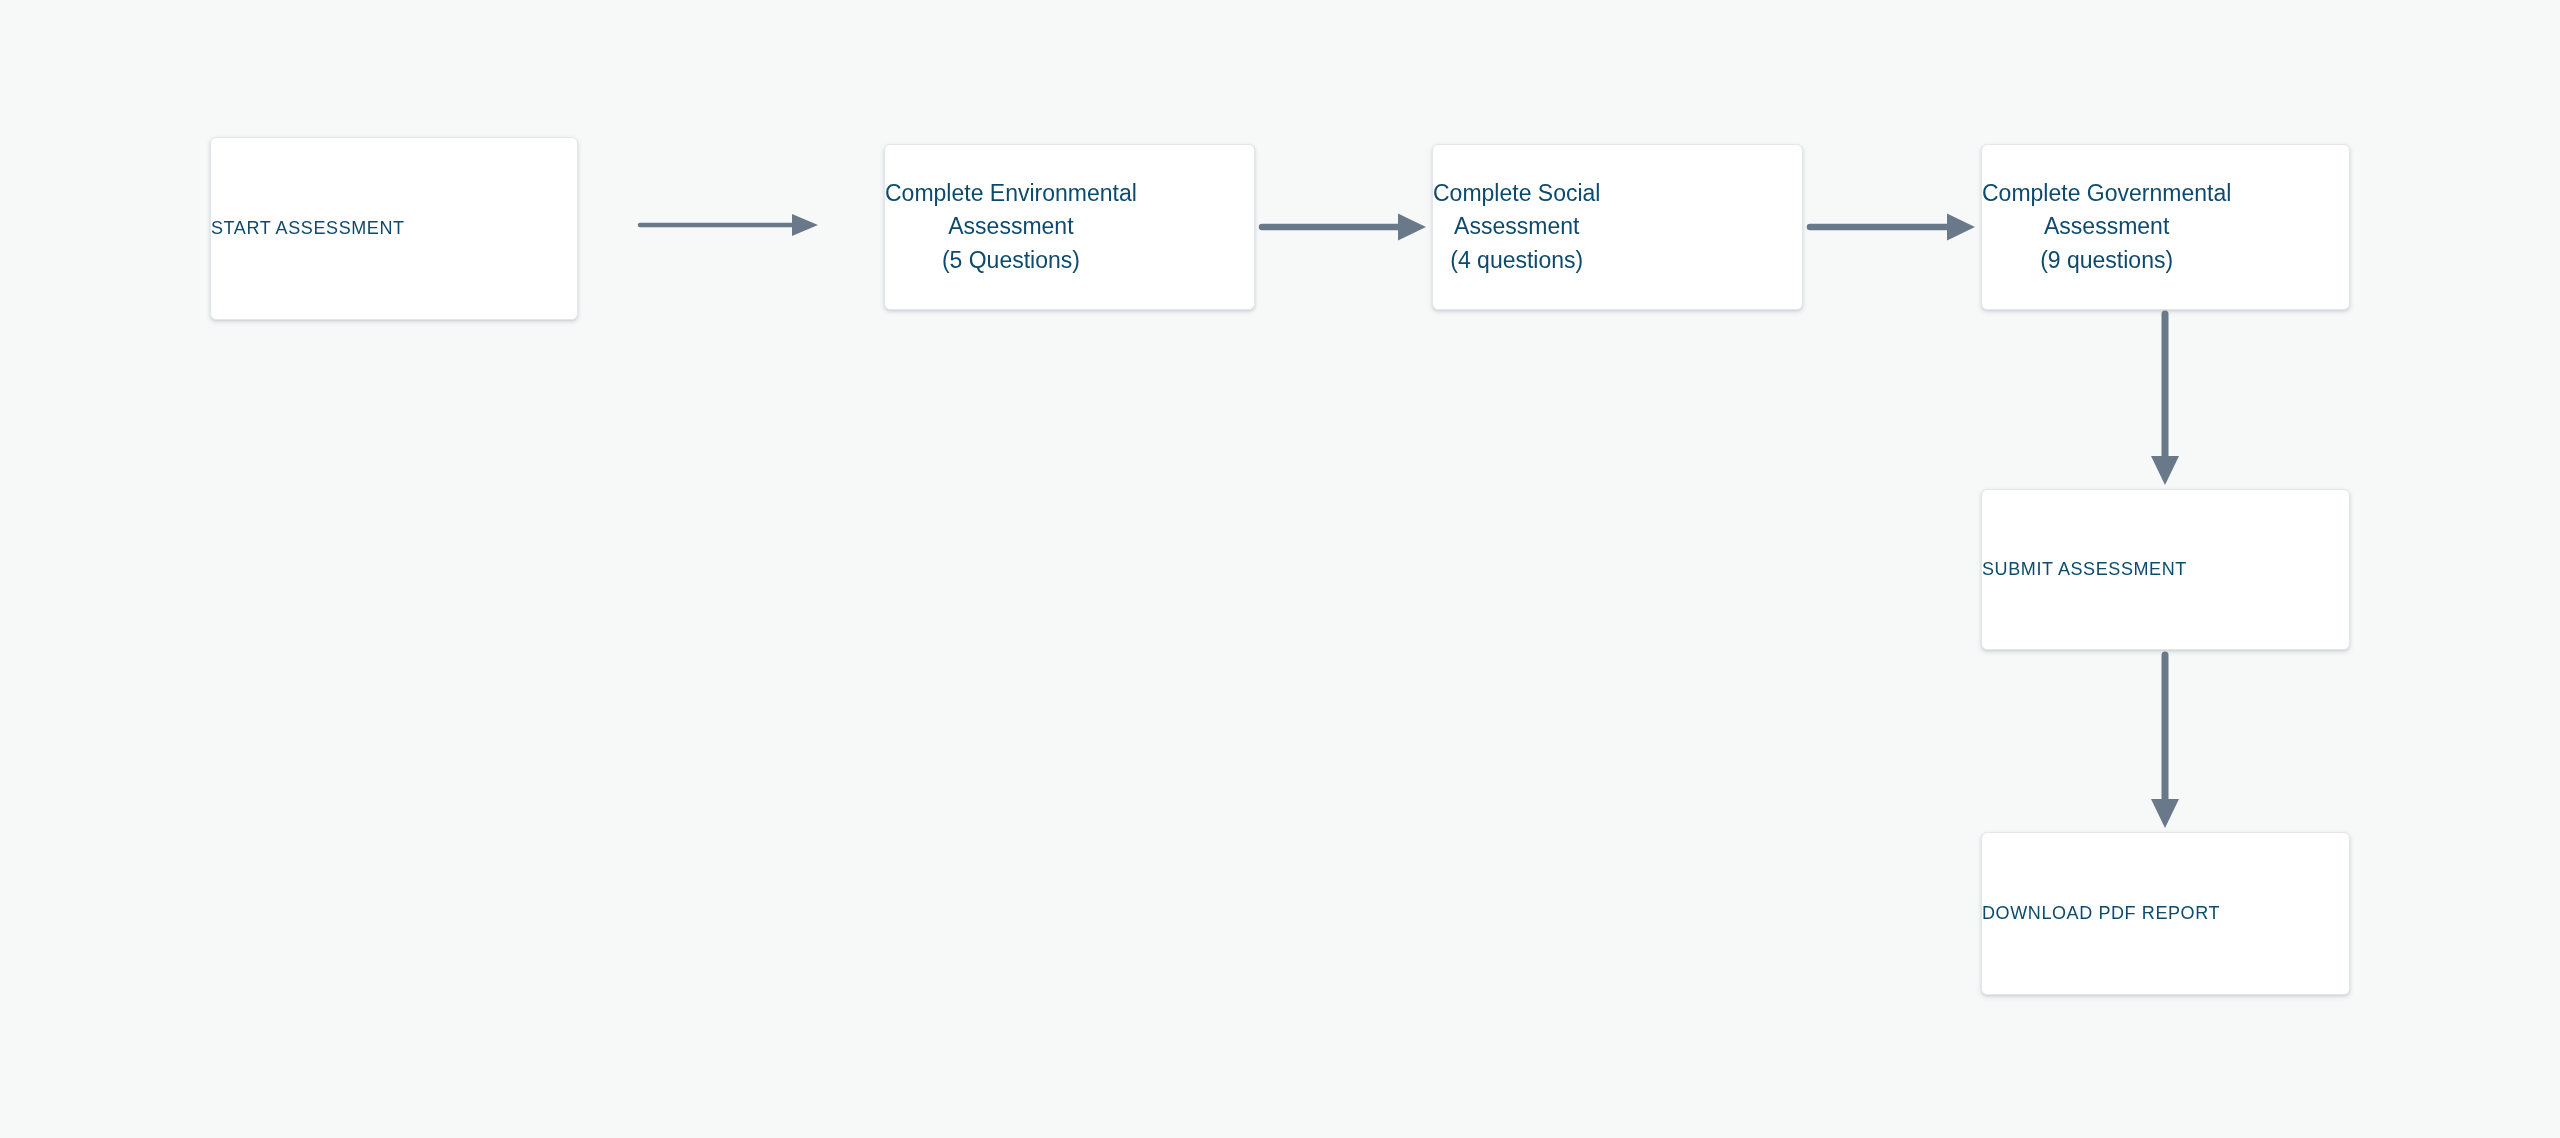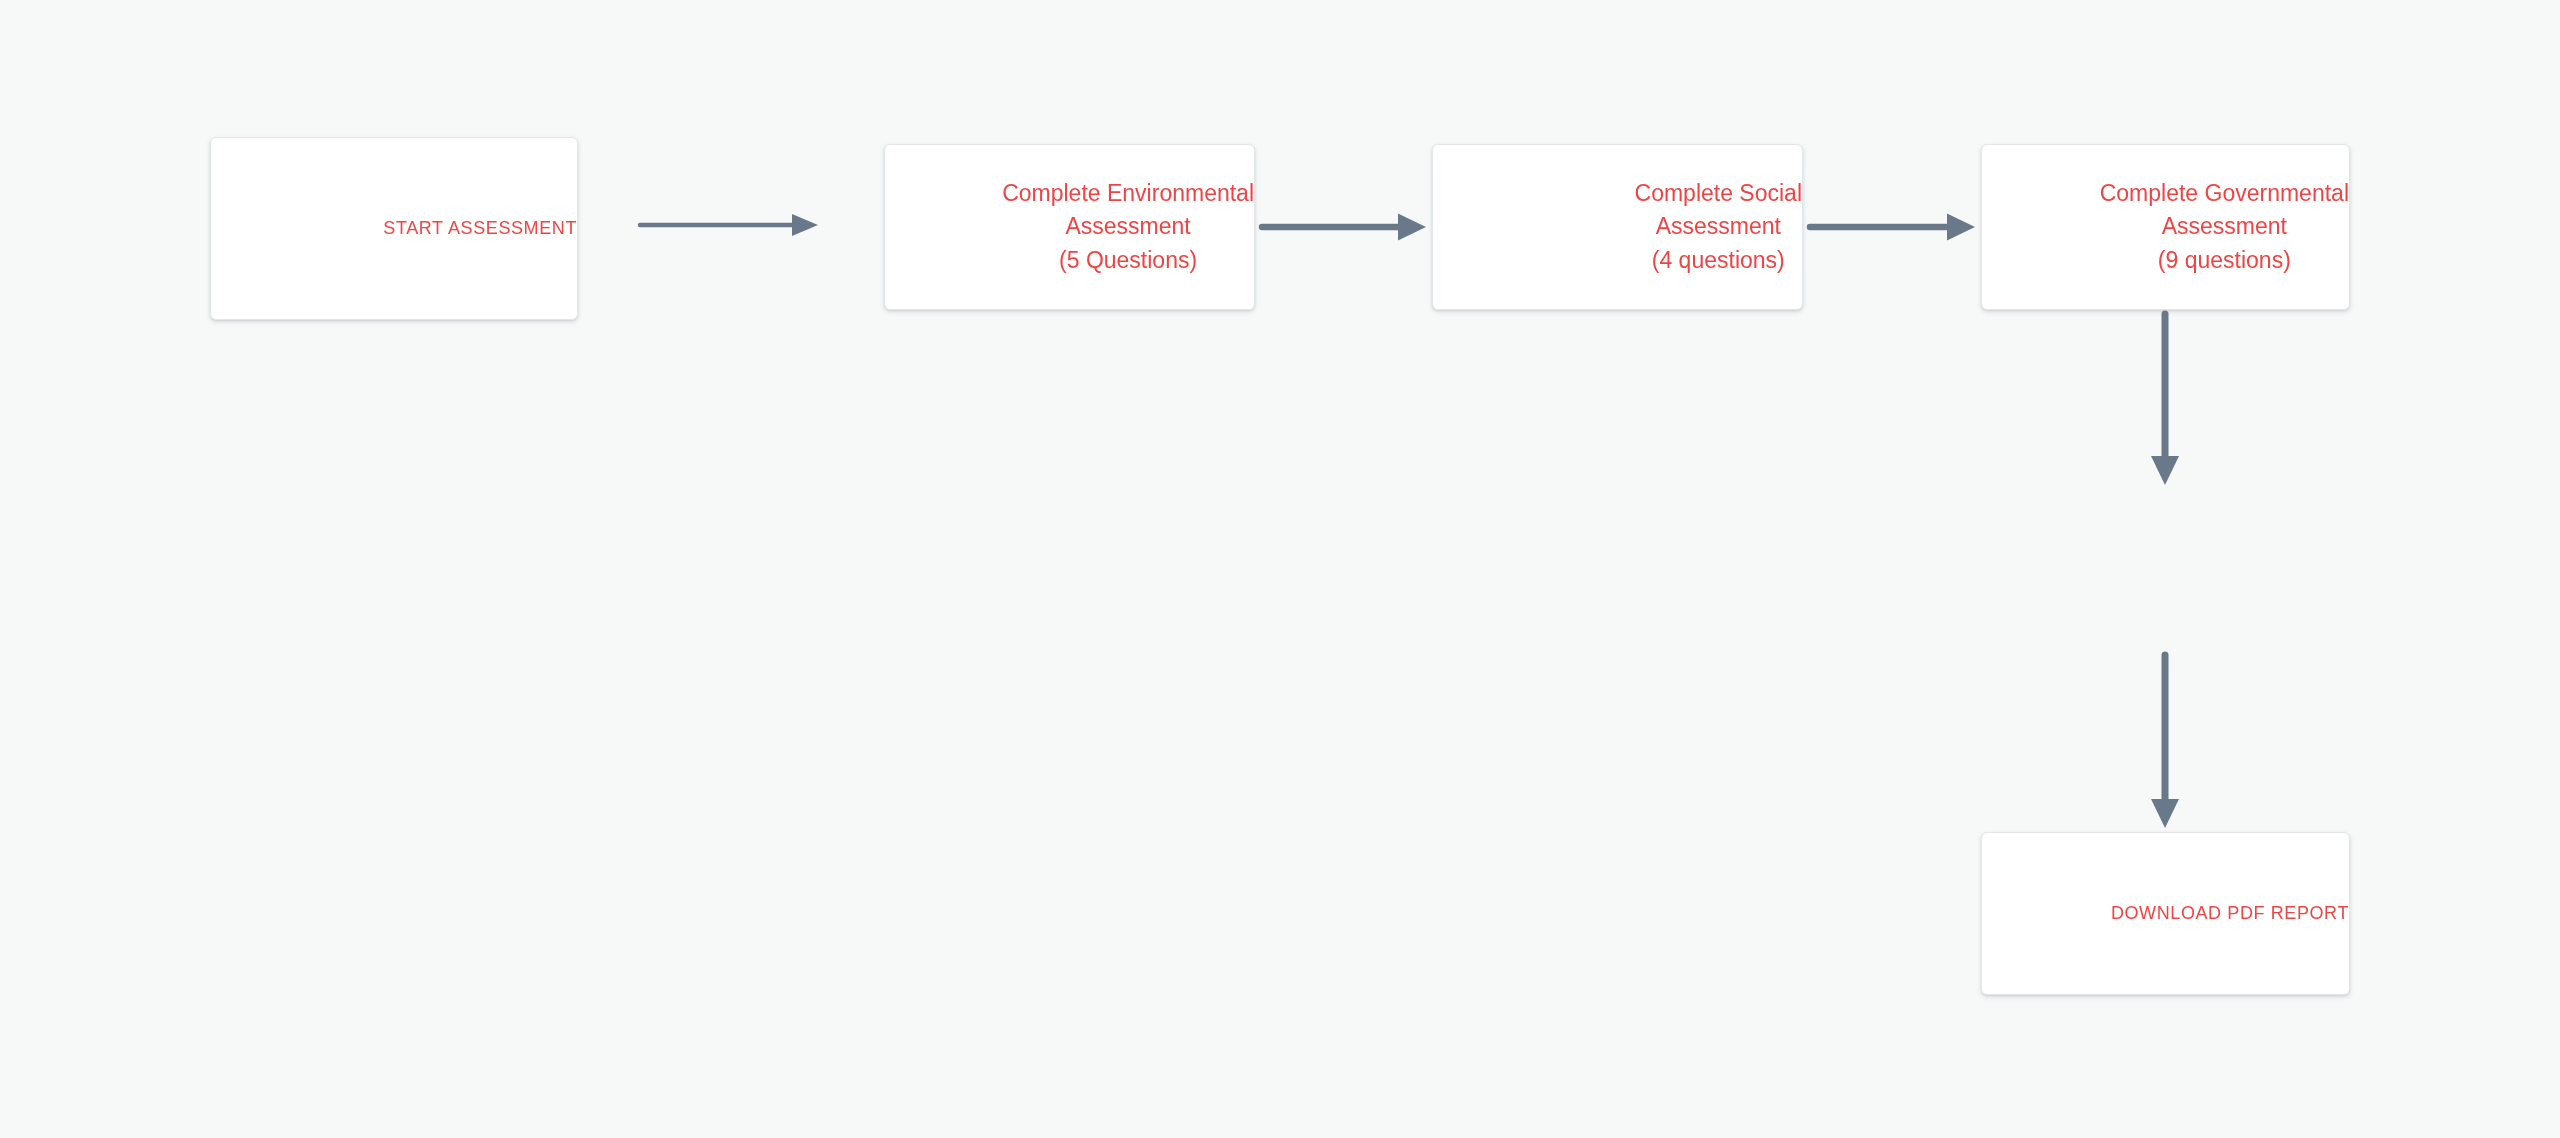--- a/index.html
+++ b/index.html
@@ -25,23 +25,23 @@
   .node {
     position: absolute;
     box-sizing: border-box;
     background: #ffffff;
     border: 1px solid #e4e7e8;
     border-radius: 6px;
     box-shadow: 0 2px 5px rgba(60, 72, 80, 0.16),
                 0 1px 2px rgba(60, 72, 80, 0.10);
     display: flex;
     align-items: center;
-    justify-content: flex-end;
+    justify-content: flex-start;
     text-align: center;
-    color: #ef4444;
+    color: #0c4a6e;
   }
 
   
   .node.terminal .node-label {
     font-size: 18px;
     letter-spacing: 0.6px;
     font-weight: 400;
     line-height: 1.3;
     white-space: nowrap;
   }
@@ -84,20 +84,23 @@
 Assessment
 (4 questions)</span>
   </div>
 
   <div class="node process" style="left:1981px; top:144px; width:369px; height:166px;">
     <span class="node-label">Complete Governmental
 Assessment
 (9 questions)</span>
   </div>
 
+  <div class="node terminal" style="left:1981px; top:489px; width:369px; height:161px;">
+    <span class="node-label">SUBMIT ASSESSMENT</span>
+  </div>
 
   <div class="node terminal" style="left:1981px; top:832px; width:369px; height:163px;">
     <span class="node-label">DOWNLOAD PDF REPORT</span>
   </div>
 
   <div class="connector" style="left:640px; top:205px; width:180px; height:40px;">
     <svg width="180" height="40" viewBox="0 0 180 40">
       <line x1="0" y1="20" x2="154" y2="20" stroke="#69798a" stroke-width="4.5" stroke-linecap="round"></line>
       <path d="M 152 9 L 178 20 L 152 31 Z" fill="#69798a"></path>
     </svg>

